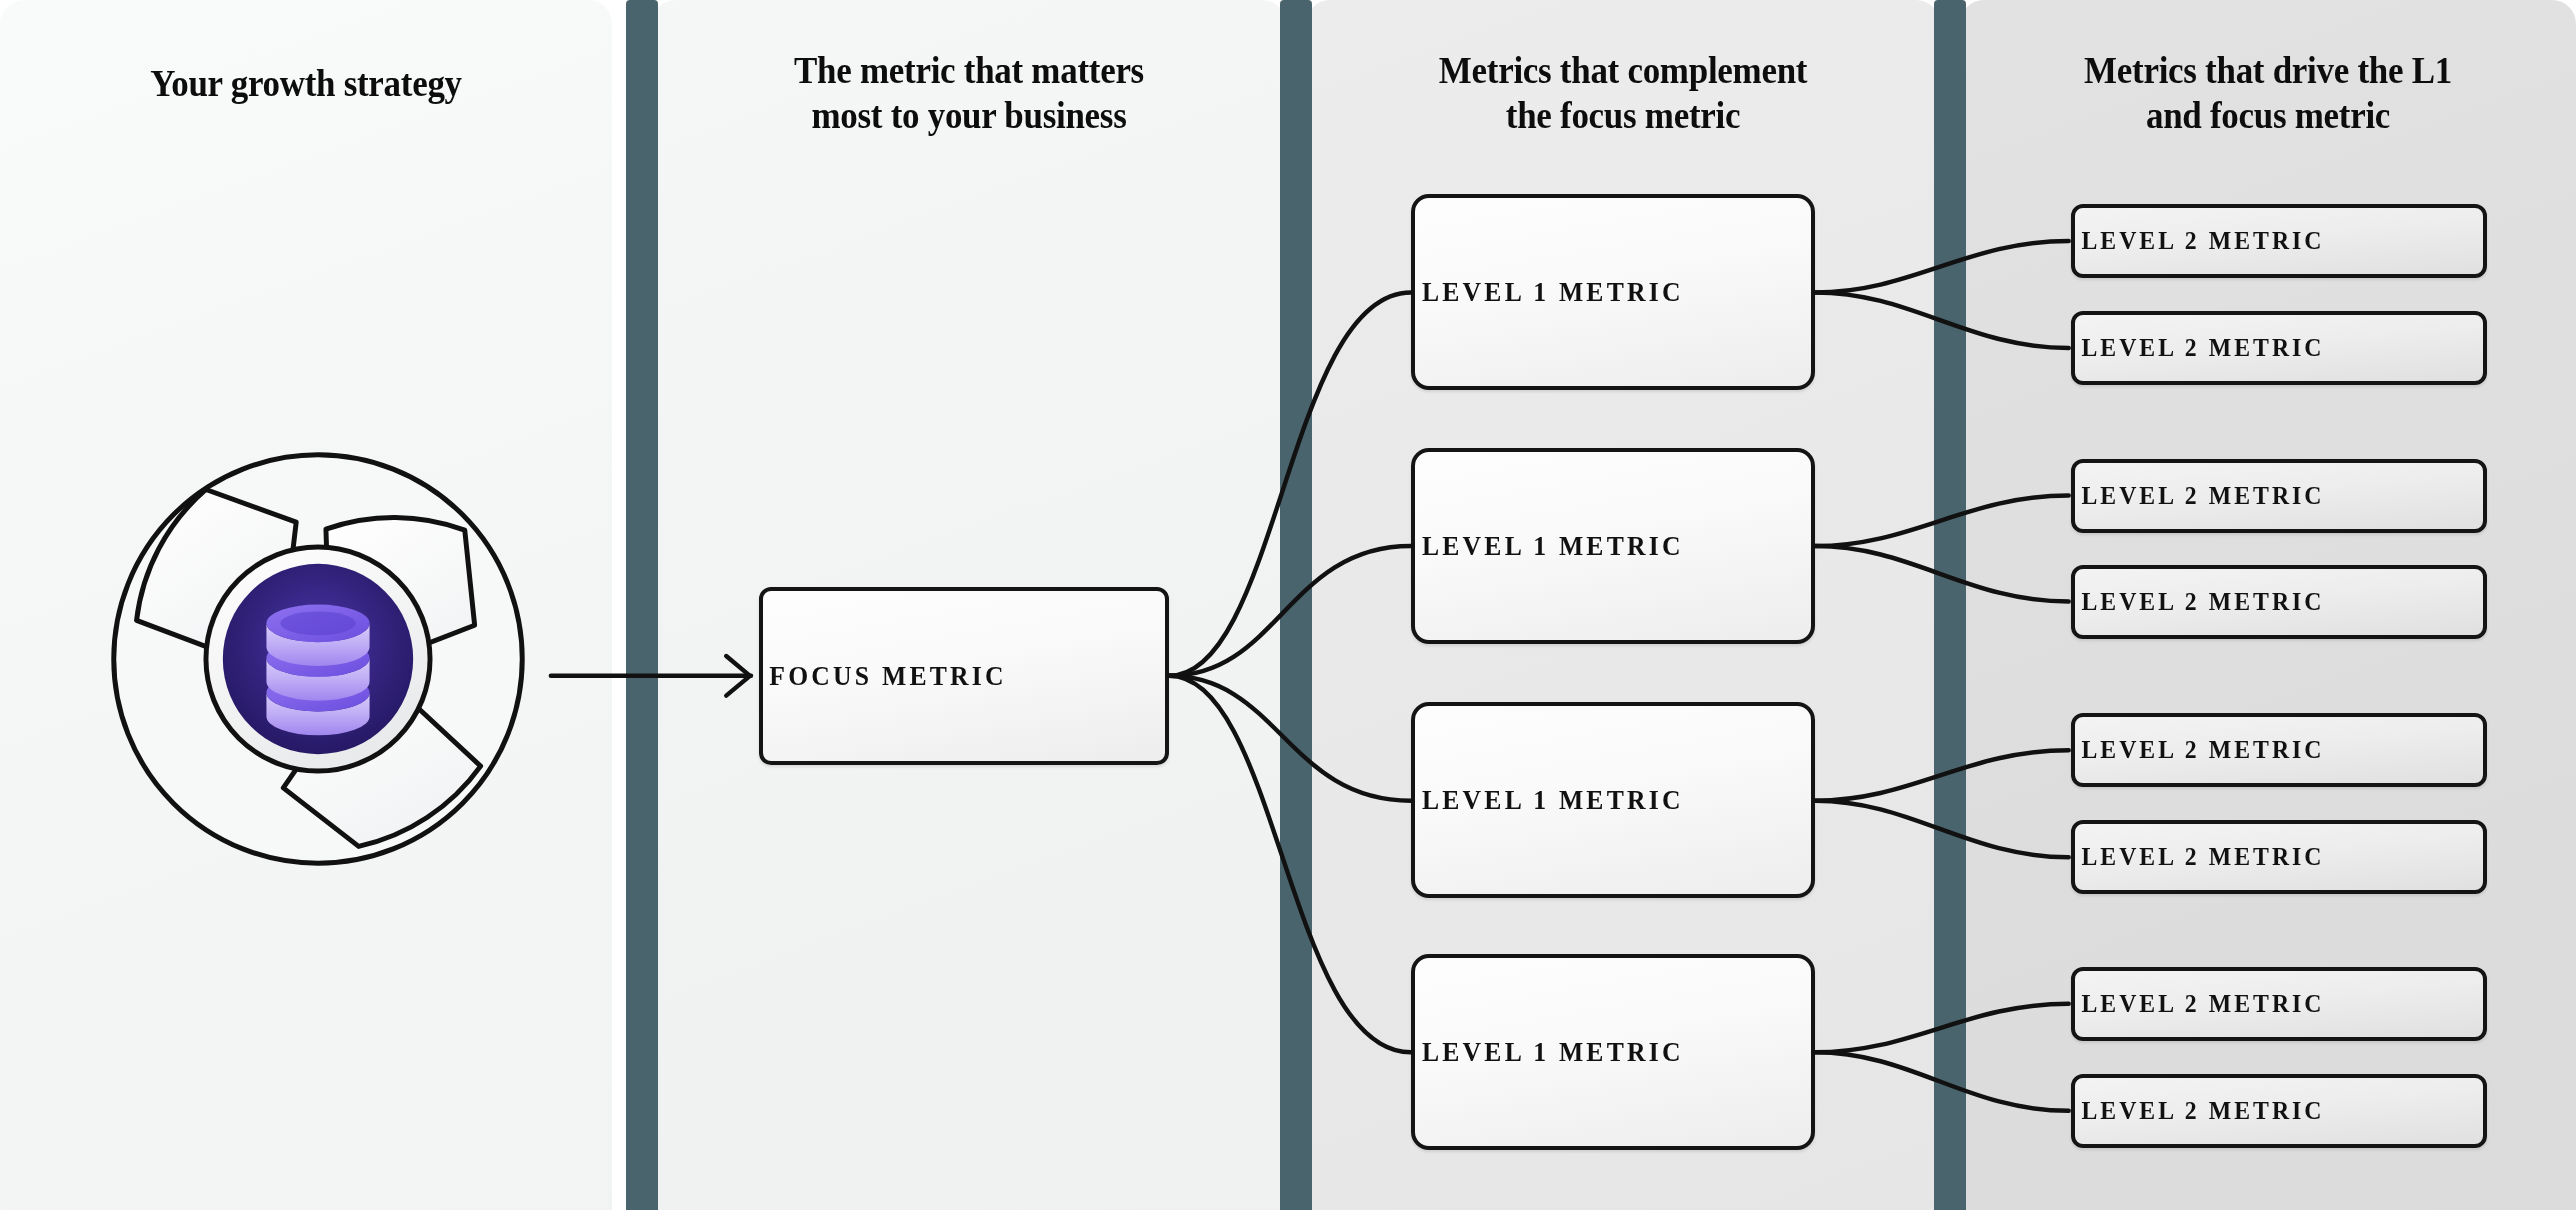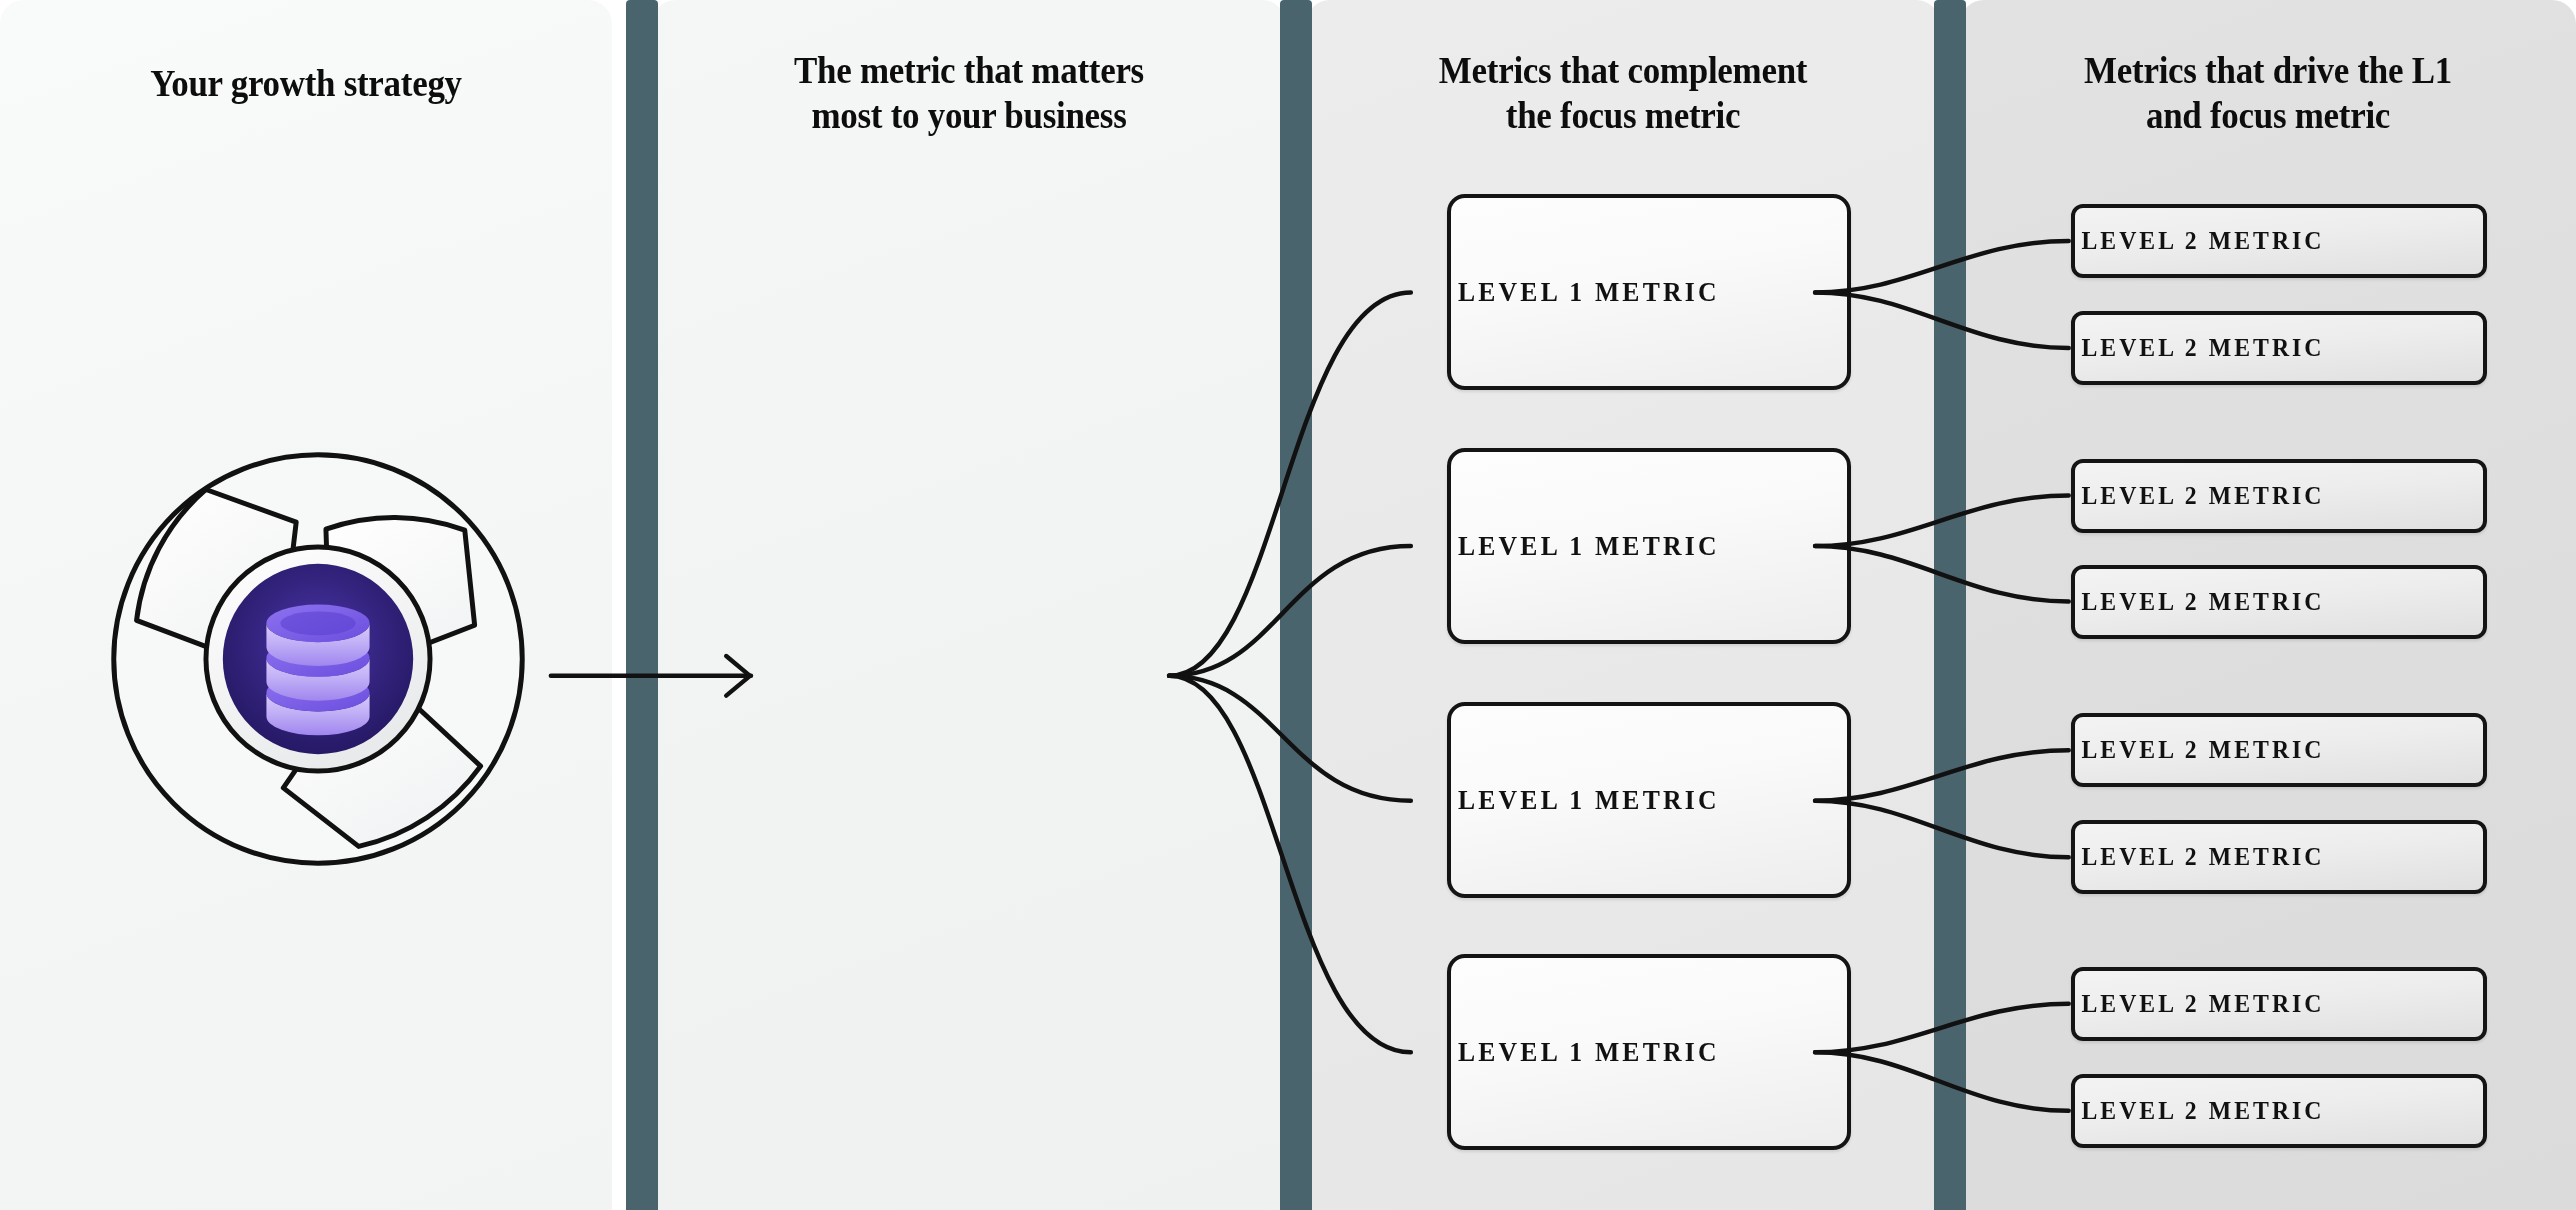--- a/index.html
+++ b/index.html
@@ -80,21 +80,20 @@
     transform: scaleX(0.95);
     font-size: 27px;
   }
   .node-focus {
     left: 759px; top: 587px; width: 410px; height: 178px;
     border-radius: 12px;
   }
   .node-l1 {
     left: 1411px; width: 404px; height: 196px;
     border-radius: 18px;
-    margin-left: 36px;
   }
   .node-l2 {
     left: 2071px; width: 416px; height: 74px;
     border-radius: 12px;
     background: linear-gradient(175deg,#f3f3f3 0%,#ededed 45%,#e0e0e0 100%);
   }
   .node-l2 span { font-size: 25px; letter-spacing: 3.2px; }
 
   
   #wires {
@@ -182,20 +181,23 @@
         <path d="M 183 234 a 52 19 0 0 0 104 0 v 24 a 52 19 0 0 1 -104 0 z" fill="url(#discBody)"></path>
         <ellipse cx="235" cy="234" rx="52" ry="19" fill="url(#discTop)"></ellipse>
 
         <path d="M 183 199 a 52 19 0 0 0 104 0 v 24 a 52 19 0 0 1 -104 0 z" fill="url(#discBody)"></path>
         <ellipse cx="235" cy="199" rx="52" ry="19" fill="url(#discTop)"></ellipse>
         <ellipse cx="235" cy="199" rx="38" ry="12" fill="#5a3fcf" opacity="0.55"></ellipse>
       </g>
     </svg>
   </div>
 
+  <div class="node node-focus">
+    <span>FOCUS METRIC</span>
+  </div>
 
   <div class="node node-l1" style="top:194px;">
     <span>LEVEL 1 METRIC</span>
   </div>
   <div class="node node-l1" style="top:448px;">
     <span>LEVEL 1 METRIC</span>
   </div>
   <div class="node node-l1" style="top:702px;">
     <span>LEVEL 1 METRIC</span>
   </div>

